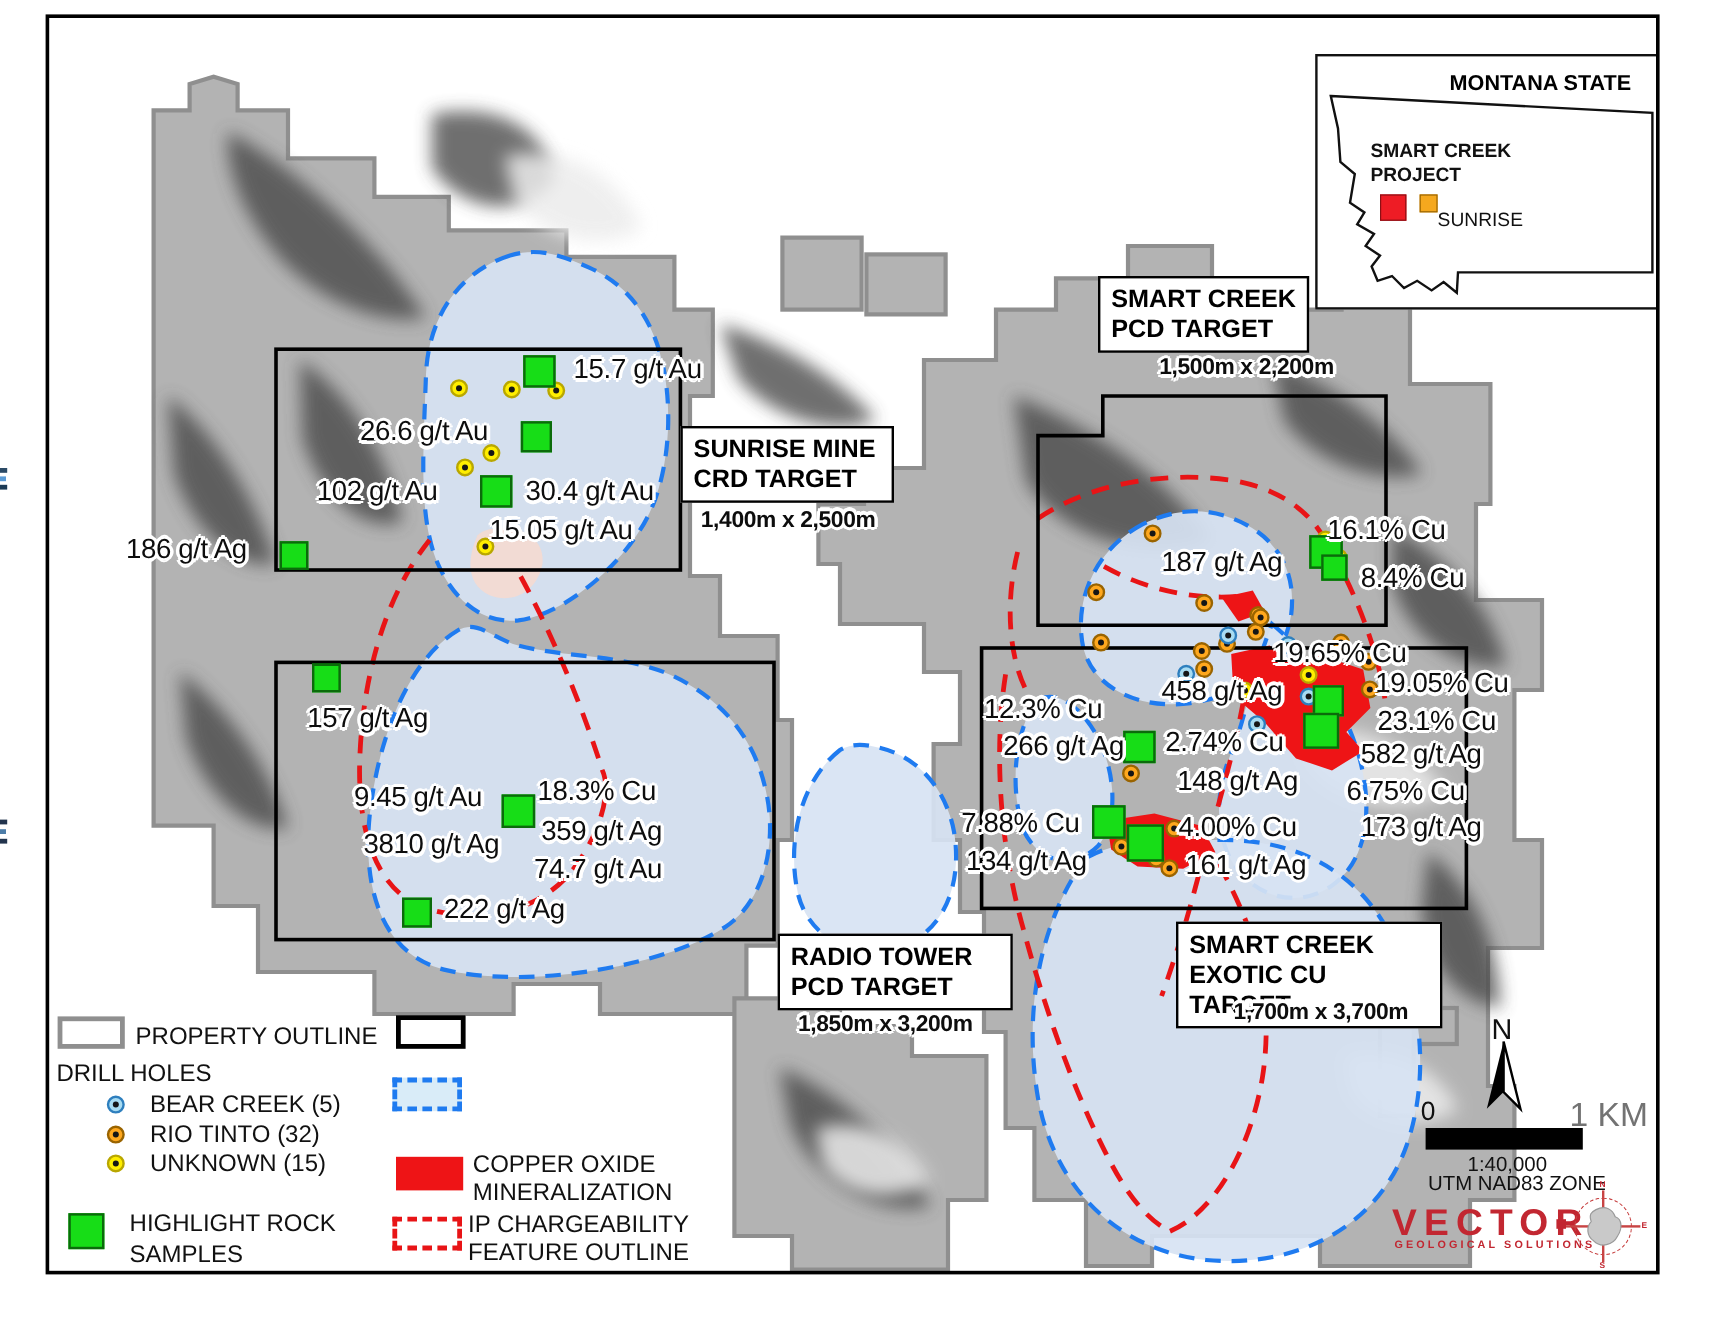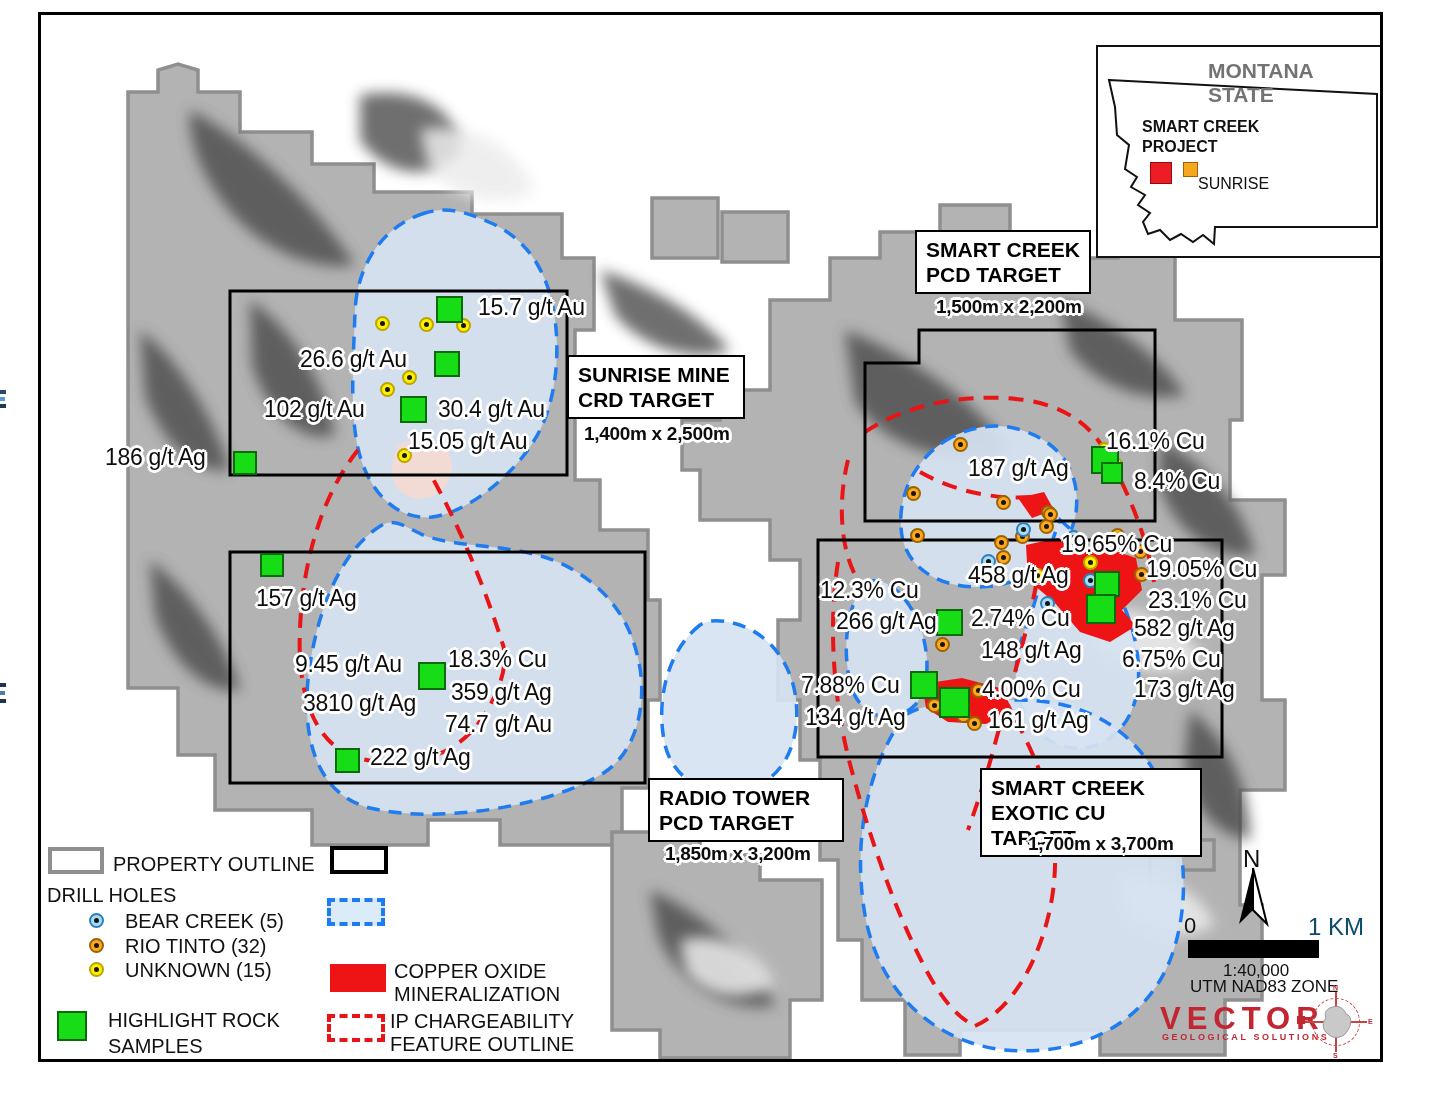--- a/index.html
+++ b/index.html
@@ -202,35 +202,35 @@
   <div class="abs halo" style="left:805px;top:704px">134 g/t Ag</div>
   <div class="abs halo" style="left:982px;top:676px">4.00% Cu</div>
   <div class="abs halo" style="left:988px;top:707px">161 g/t Ag</div>
 
   <div class="abs tbox" style="left:567px;top:355px;width:178px">SUNRISE MINE
 CRD TARGET</div>
   <div class="abs halo dim" style="left:584px;top:423px">1,400m x 2,500m</div>
 
   <div class="abs tbox" style="left:915px;top:230px;width:176px">SMART CREEK
 PCD TARGET</div>
-  <div class="abs halo dim" style="left:936px;top:296px">1,500m x 2,200m</div>
+  <div class="abs halo dim" style="left:966px;top:296px">1,500m x 2,200m</div>
 
   <div class="abs tbox" style="left:648px;top:778px;width:196px">RADIO TOWER
 PCD TARGET</div>
   <div class="abs halo dim" style="left:665px;top:843px">1,850m x 3,200m</div>
 
   <div class="abs tbox" style="left:980px;top:768px;width:222px">SMART CREEK
 EXOTIC CU TARGET</div>
   <div class="abs halo dim" style="left:1028px;top:833px">1,700m x 3,700m</div>
 
   <div class="abs inset-box">
     <svg width="281" height="208" viewBox="0 0 281 208" style="position:absolute;left:0;top:0">
       <path d="M11,33 L279,47 L279,180 L117,180 L116,197 L105,188 L95,195 L83,187 L72,193 L62,183 L50,187 L45,175 L52,166 L40,158 L47,148 L33,140 L39,130 L27,122 L31,98 L19,88 L17,60 Z" fill="none" stroke="#111" stroke-width="2"></path>
     </svg>
-    <div class="abs" style="left:110px;top:12px;font-weight:bold;font-size:21px;color:#737373">MONTANA STATE</div>
+    <div class="abs" style="left:110px;top:12px;font-weight:bold;font-size:18px;color:#000000">MONTANA STATE</div>
     <div class="abs preline" style="left:44px;top:70px;font-weight:bold;font-size:16px;line-height:20px;color:#111">SMART CREEK
 PROJECT</div>
     <div class="abs" style="left:52px;top:115px;width:20px;height:20px;background:#ee1c25;border:1px solid #8d0f14"></div>
     <div class="abs" style="left:85px;top:115px;width:13px;height:13px;background:#f5a81e;border:1px solid #9a6400"></div>
     <div class="abs" style="left:100px;top:128px;font-size:16px;color:#111">SUNRISE</div>
   </div>
 
   <div class="abs leg-swatch" style="left:48px;top:847px;width:56px;height:27px;background:#fff;border:4px solid #8f8f8f"></div>
   <div class="abs leg-text" style="left:113px;top:853px">PROPERTY OUTLINE</div>
 
@@ -257,21 +257,21 @@
   <div class="abs leg-swatch" style="left:327px;top:1014px;width:58px;height:28px;background:#fff;border:4px dashed #e81416"></div>
   <div class="abs leg-text preline" style="left:390px;top:1010px">IP CHARGEABILITY
 FEATURE OUTLINE</div>
 
   <div class="abs" style="left:1243px;top:845px;font-size:24px;color:#111">N</div>
   <svg class="abs" width="44" height="62" viewBox="0 0 44 62" style="left:1231px;top:866px">
     <polygon points="22,2 8,58 22,44" fill="#000"></polygon>
     <polygon points="22,2 36,58 22,44" fill="#fff" stroke="#000" stroke-width="2"></polygon>
   </svg>
   <div class="abs" style="left:1184px;top:913px;font-size:22px;color:#111">0</div>
-  <div class="abs" style="left:1308px;top:913px;font-size:24px;color:#0c4a6e">1 KM</div>
+  <div class="abs" style="left:1308px;top:913px;font-size:28px;color:#737373">1 KM</div>
   <div class="abs" style="left:1188px;top:940px;width:131px;height:18px;background:#000"></div>
   <div class="abs small-cap" style="left:1223px;top:961px">1:40,000</div>
   <div class="abs small-cap" style="left:1190px;top:977px">UTM NAD83 ZONE</div>
 
   <div class="abs logo-word" style="left:1160px;top:1001px">VECTOR</div>
   <div class="abs" style="left:1297px;top:1016px;width:8px;height:8px;background:#c22731"></div>
   <div class="abs logo-sub" style="left:1162px;top:1032px">GEOLOGICAL SOLUTIONS</div>
   <div class="abs" style="left:1310px;top:996px;width:52px;height:52px">
     <div style="position:absolute;left:2px;top:2px;width:46px;height:46px;border:1.5px dashed #c84444;border-radius:50%"></div>
     <div style="position:absolute;left:25px;top:-4px;width:1.5px;height:60px;background:#c84444"></div>

